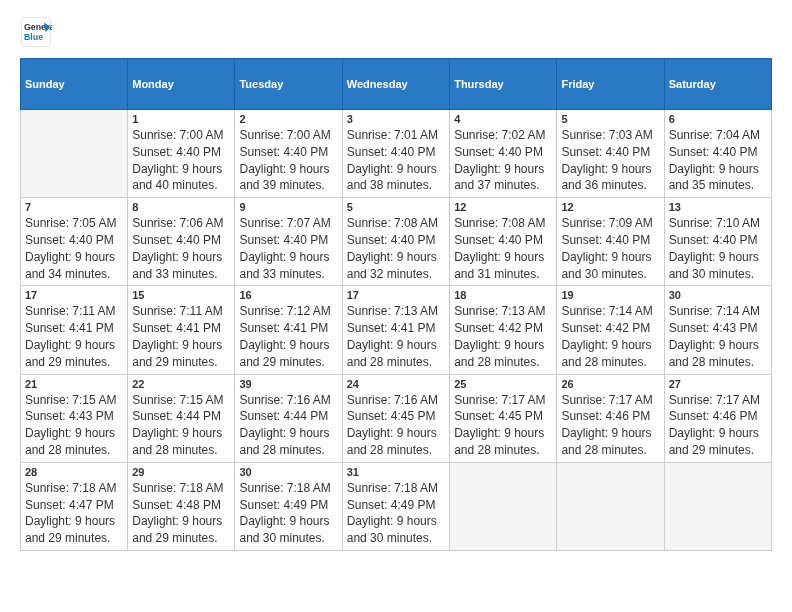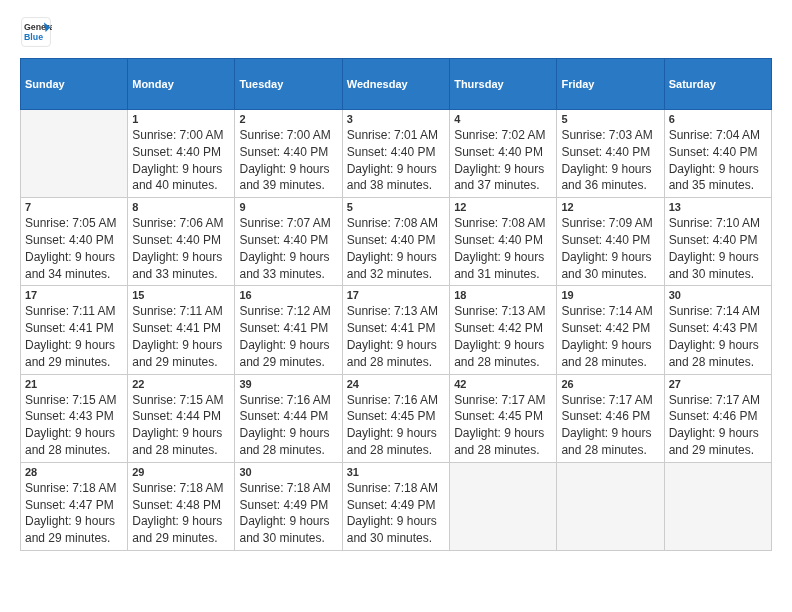--- a/index.html
+++ b/index.html
@@ -213,21 +213,21 @@
           </td>
           <td>
             <div class="day-number">39</div>
             <div class="day-info">Sunrise: 7:16 AM<br>Sunset: 4:44 PM<br>Daylight: 9 hours<br>and 28 minutes.</div>
           </td>
           <td>
             <div class="day-number">24</div>
             <div class="day-info">Sunrise: 7:16 AM<br>Sunset: 4:45 PM<br>Daylight: 9 hours<br>and 28 minutes.</div>
           </td>
           <td>
-            <div class="day-number">42</div>
+            <div class="day-number">25</div>
             <div class="day-info">Sunrise: 7:17 AM<br>Sunset: 4:45 PM<br>Daylight: 9 hours<br>and 28 minutes.</div>
           </td>
           <td>
             <div class="day-number">26</div>
             <div class="day-info">Sunrise: 7:17 AM<br>Sunset: 4:46 PM<br>Daylight: 9 hours<br>and 28 minutes.</div>
           </td>
           <td>
             <div class="day-number">27</div>
             <div class="day-info">Sunrise: 7:17 AM<br>Sunset: 4:46 PM<br>Daylight: 9 hours<br>and 29 minutes.</div>
           </td>

